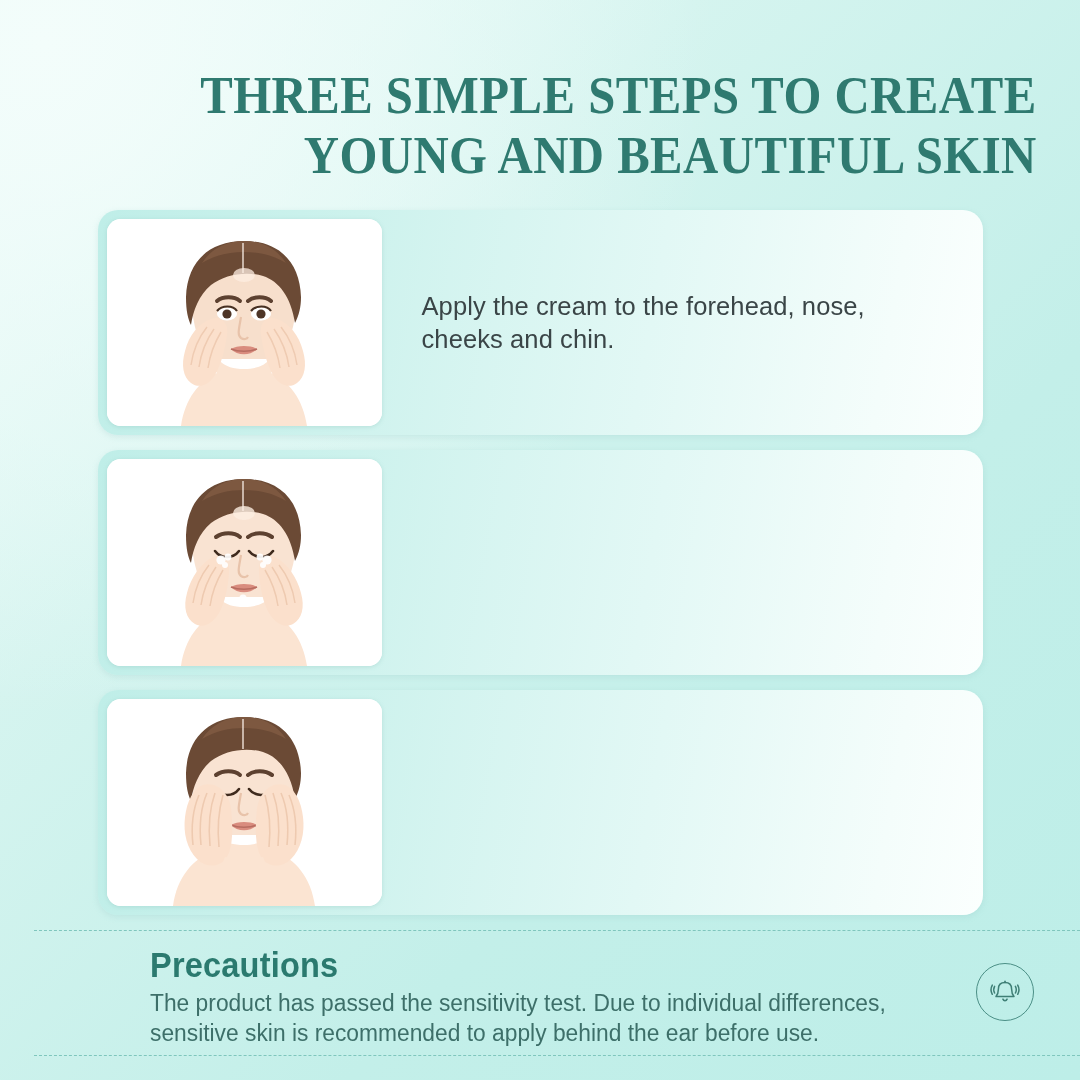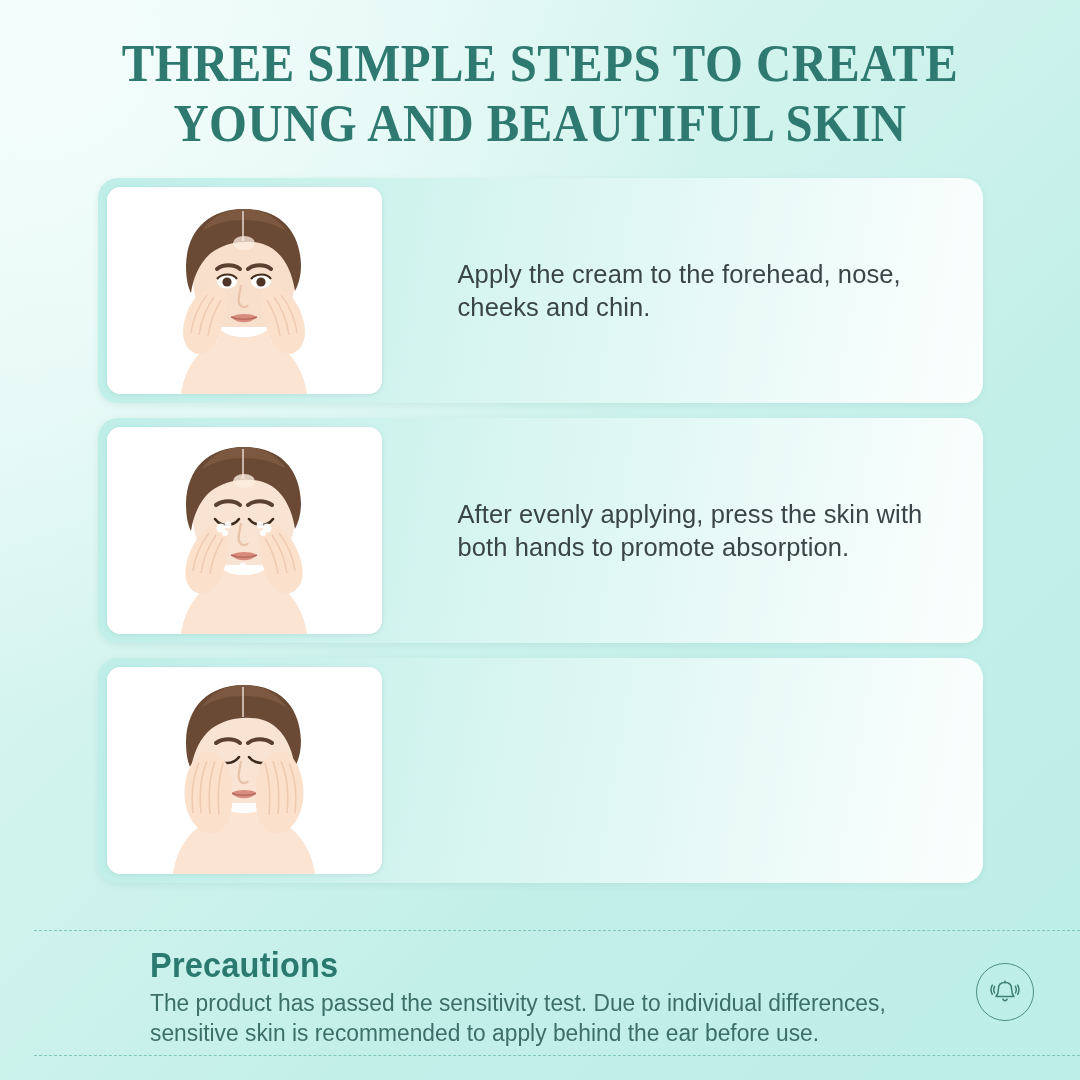--- a/index.html
+++ b/index.html
@@ -8,22 +8,22 @@
     font-family:"Liberation Sans", sans-serif;
     background:
       radial-gradient(circle at 4% 4%, #f3fdfb 0%, rgba(243,253,251,0) 46%),
       linear-gradient(135deg, #eafbf8 0%, #d5f4ef 32%, #c3efe9 66%, #bdeee8 100%);
     overflow:hidden;
     position:relative;
   }
 
   
   .title-wrap {
-    padding-top:36px;
-    text-align:center;
+    padding-top:68px;
+    text-align:right;
   }
   .title-line {
     font-family:"Liberation Serif", serif;
     font-weight:700;
     color:#2f7a70;
     font-size:53px;
     line-height:54px;
     letter-spacing:0.5px;
     transform:scaleX(0.92);
     white-space:nowrap;
@@ -50,21 +50,21 @@
     border-radius:14px;
     background:#ffffff;
     box-shadow:0 1px 4px rgba(110,170,165,0.25);
     overflow:hidden;
     flex:0 0 auto;
     position:relative;
   }
   .photo-card svg { display:block; width:100%; height:100%; }
 
   .step-text {
-    margin-left:76px;
+    margin-left:40px;
     color:#3a4547;
     font-size:25.5px;
     line-height:33px;
     letter-spacing:0.1px;
     max-width:500px;
   }
 
   
   .precautions {
     position:absolute;
@@ -199,21 +199,20 @@
               <circle cx="118" cy="106" r="3"></circle>
             <circle cx="160" cy="101" r="4.6"></circle>
               <circle cx="153" cy="98" r="3.4"></circle>
               <circle cx="156" cy="106" r="3"></circle>
             <circle cx="136" cy="139" r="3.6"></circle>
               <circle cx="131" cy="144" r="2.6"></circle>
           </g>
         </g>
       </svg>
     </div>
-    <div class="step-text">After evenly applying, press the skin with both hands to promote absorption.</div>
   </div>
 
   <div class="step-row">
     <div class="photo-card">
       <svg viewBox="0 0 275 207" xmlns="http://www.w3.org/2000/svg">
         <rect width="275" height="207" fill="#ffffff"></rect>
         <g>
           <path d="M137 20 C106 20 86 42 85 72 C84 100 92 122 102 136 L172 136 C182 122 190 100 189 72 C188 42 168 20 137 20 Z" fill="#f9e3d2"></path>
           <path d="M137 18 C101 18 80 40 79 74 C79 88 81 96 84 102 C86 88 92 72 104 62 C118 51 140 48 156 53 C172 58 184 74 188 100 C192 92 194 84 194 74 C193 40 173 18 137 18 Z" fill="#6b4a35"></path>
           <path d="M137 18 C119 18 104 26 95 40 C108 32 122 29 137 29 C152 29 166 32 179 40 C170 26 155 18 137 18 Z" fill="#7d5840"></path>

